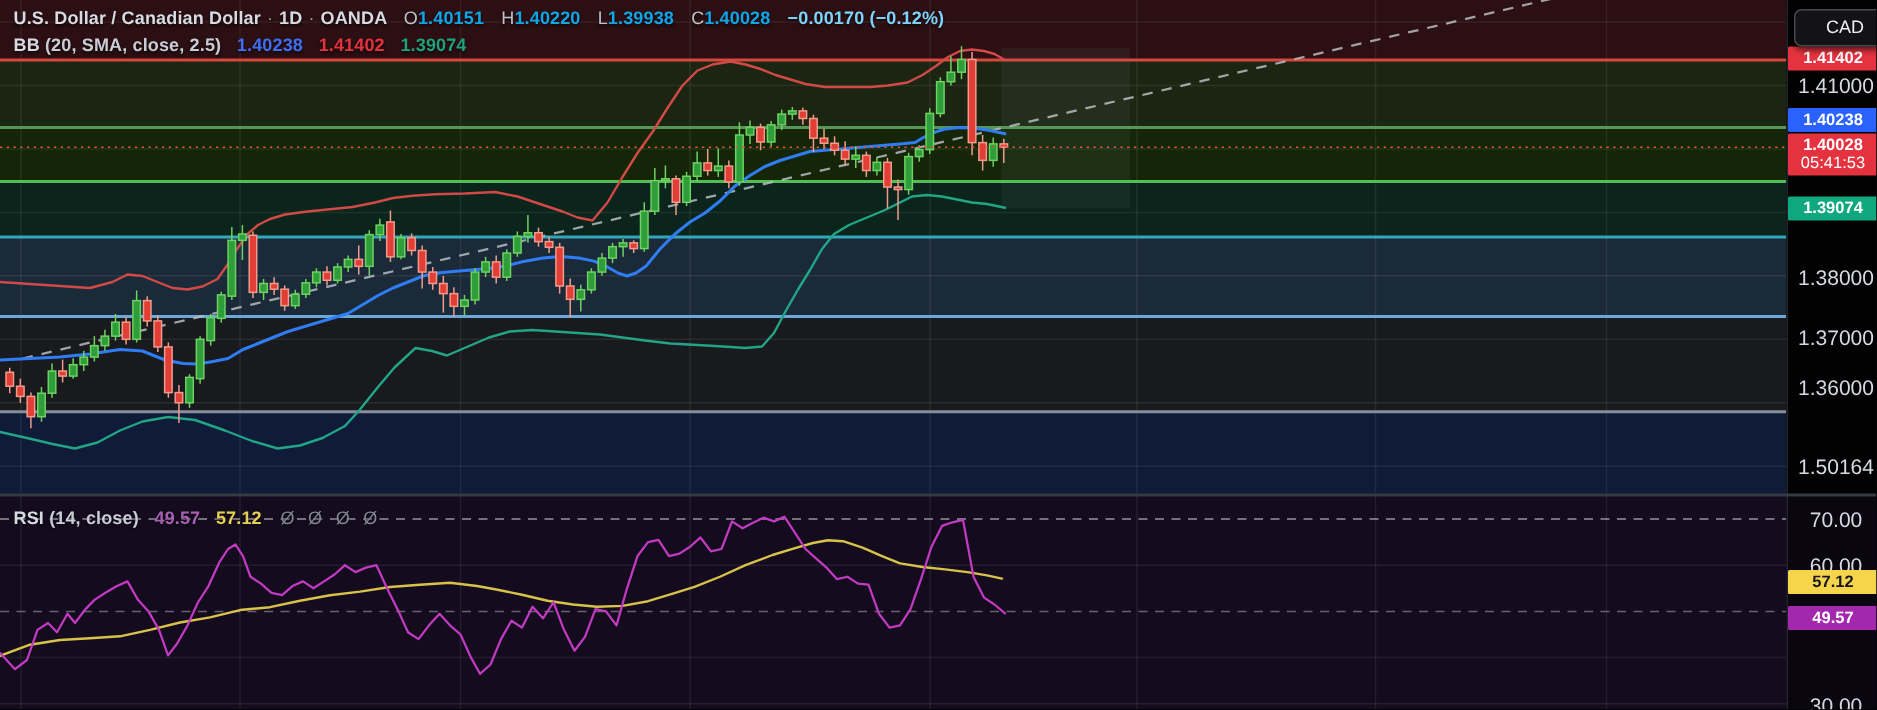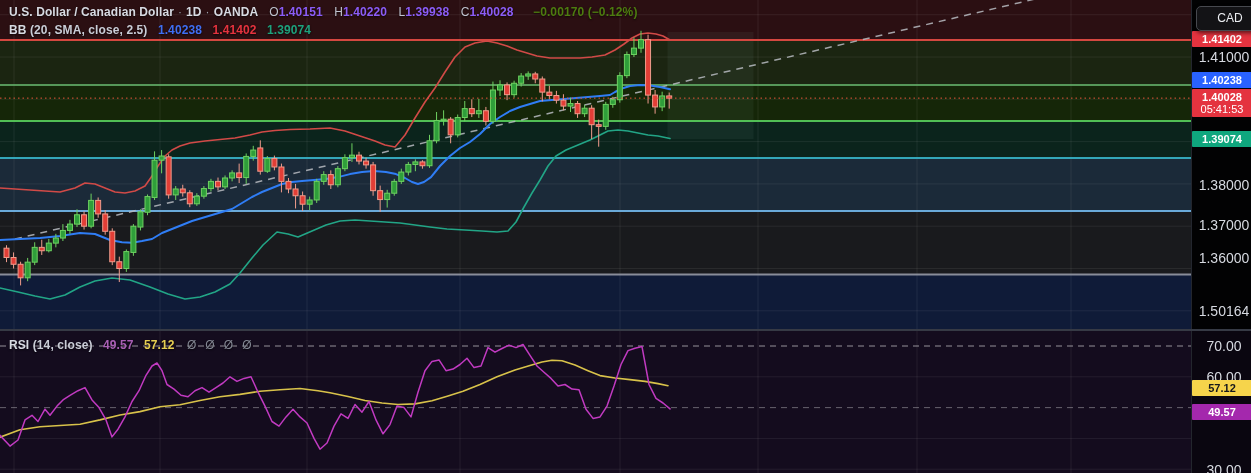--- a/index.html
+++ b/index.html
@@ -14,22 +14,22 @@
   #rsi-svg{top:330px;}
   .legend{position:absolute;z-index:30;white-space:nowrap;font-size:12px;
     font-weight:700;letter-spacing:.1px;color:#d7dae2;line-height:17px;
     text-shadow:0 1px 2px rgba(0,0,0,.65);}
   #symbol-legend{left:9px;top:4px;}
   #bb-legend{left:9px;top:22px;text-align:right;}
   #rsi-legend{left:9px;top:337px;}
   .lg-sep{color:#9b9faa;padding:0 4px;font-weight:400;}
   .lg-param{color:#c9ccd6;}
   .ohlc-letter{color:#bfc3ce;margin-left:8px;font-weight:400;}
-  .ohlc-val{color:#8b5cf6;}
-  .chg{color:#4d7c0f;margin-left:16px;}
+  .ohlc-val{color:#0ea5e9;}
+  .chg{color:#7dd3fc;margin-left:8px;}
   .bb-basis{color:#3f6ef2;margin-left:7px;}
   .bb-upper{color:#e5333e;margin-left:7px;}
   .bb-lower{color:#1ea17c;margin-left:7px;}
   .rsi-val-main{color:#a95fb5;margin-left:7px;}
   .rsi-val-ma{color:#e6cf52;margin-left:7px;}
   .rsi-empty{color:#8387937;}
   .rsi-empty span{color:#838793;margin-left:9px;font-weight:400;}
   #axis{position:absolute;top:0;left:1191px;width:60px;height:473px;
     background:#020203;border-left:1px solid #23262e;z-index:20;}
   #axis .ax-rsi-bg{position:absolute;left:0;top:331px;width:60px;height:142px;background:#0a0610;}

